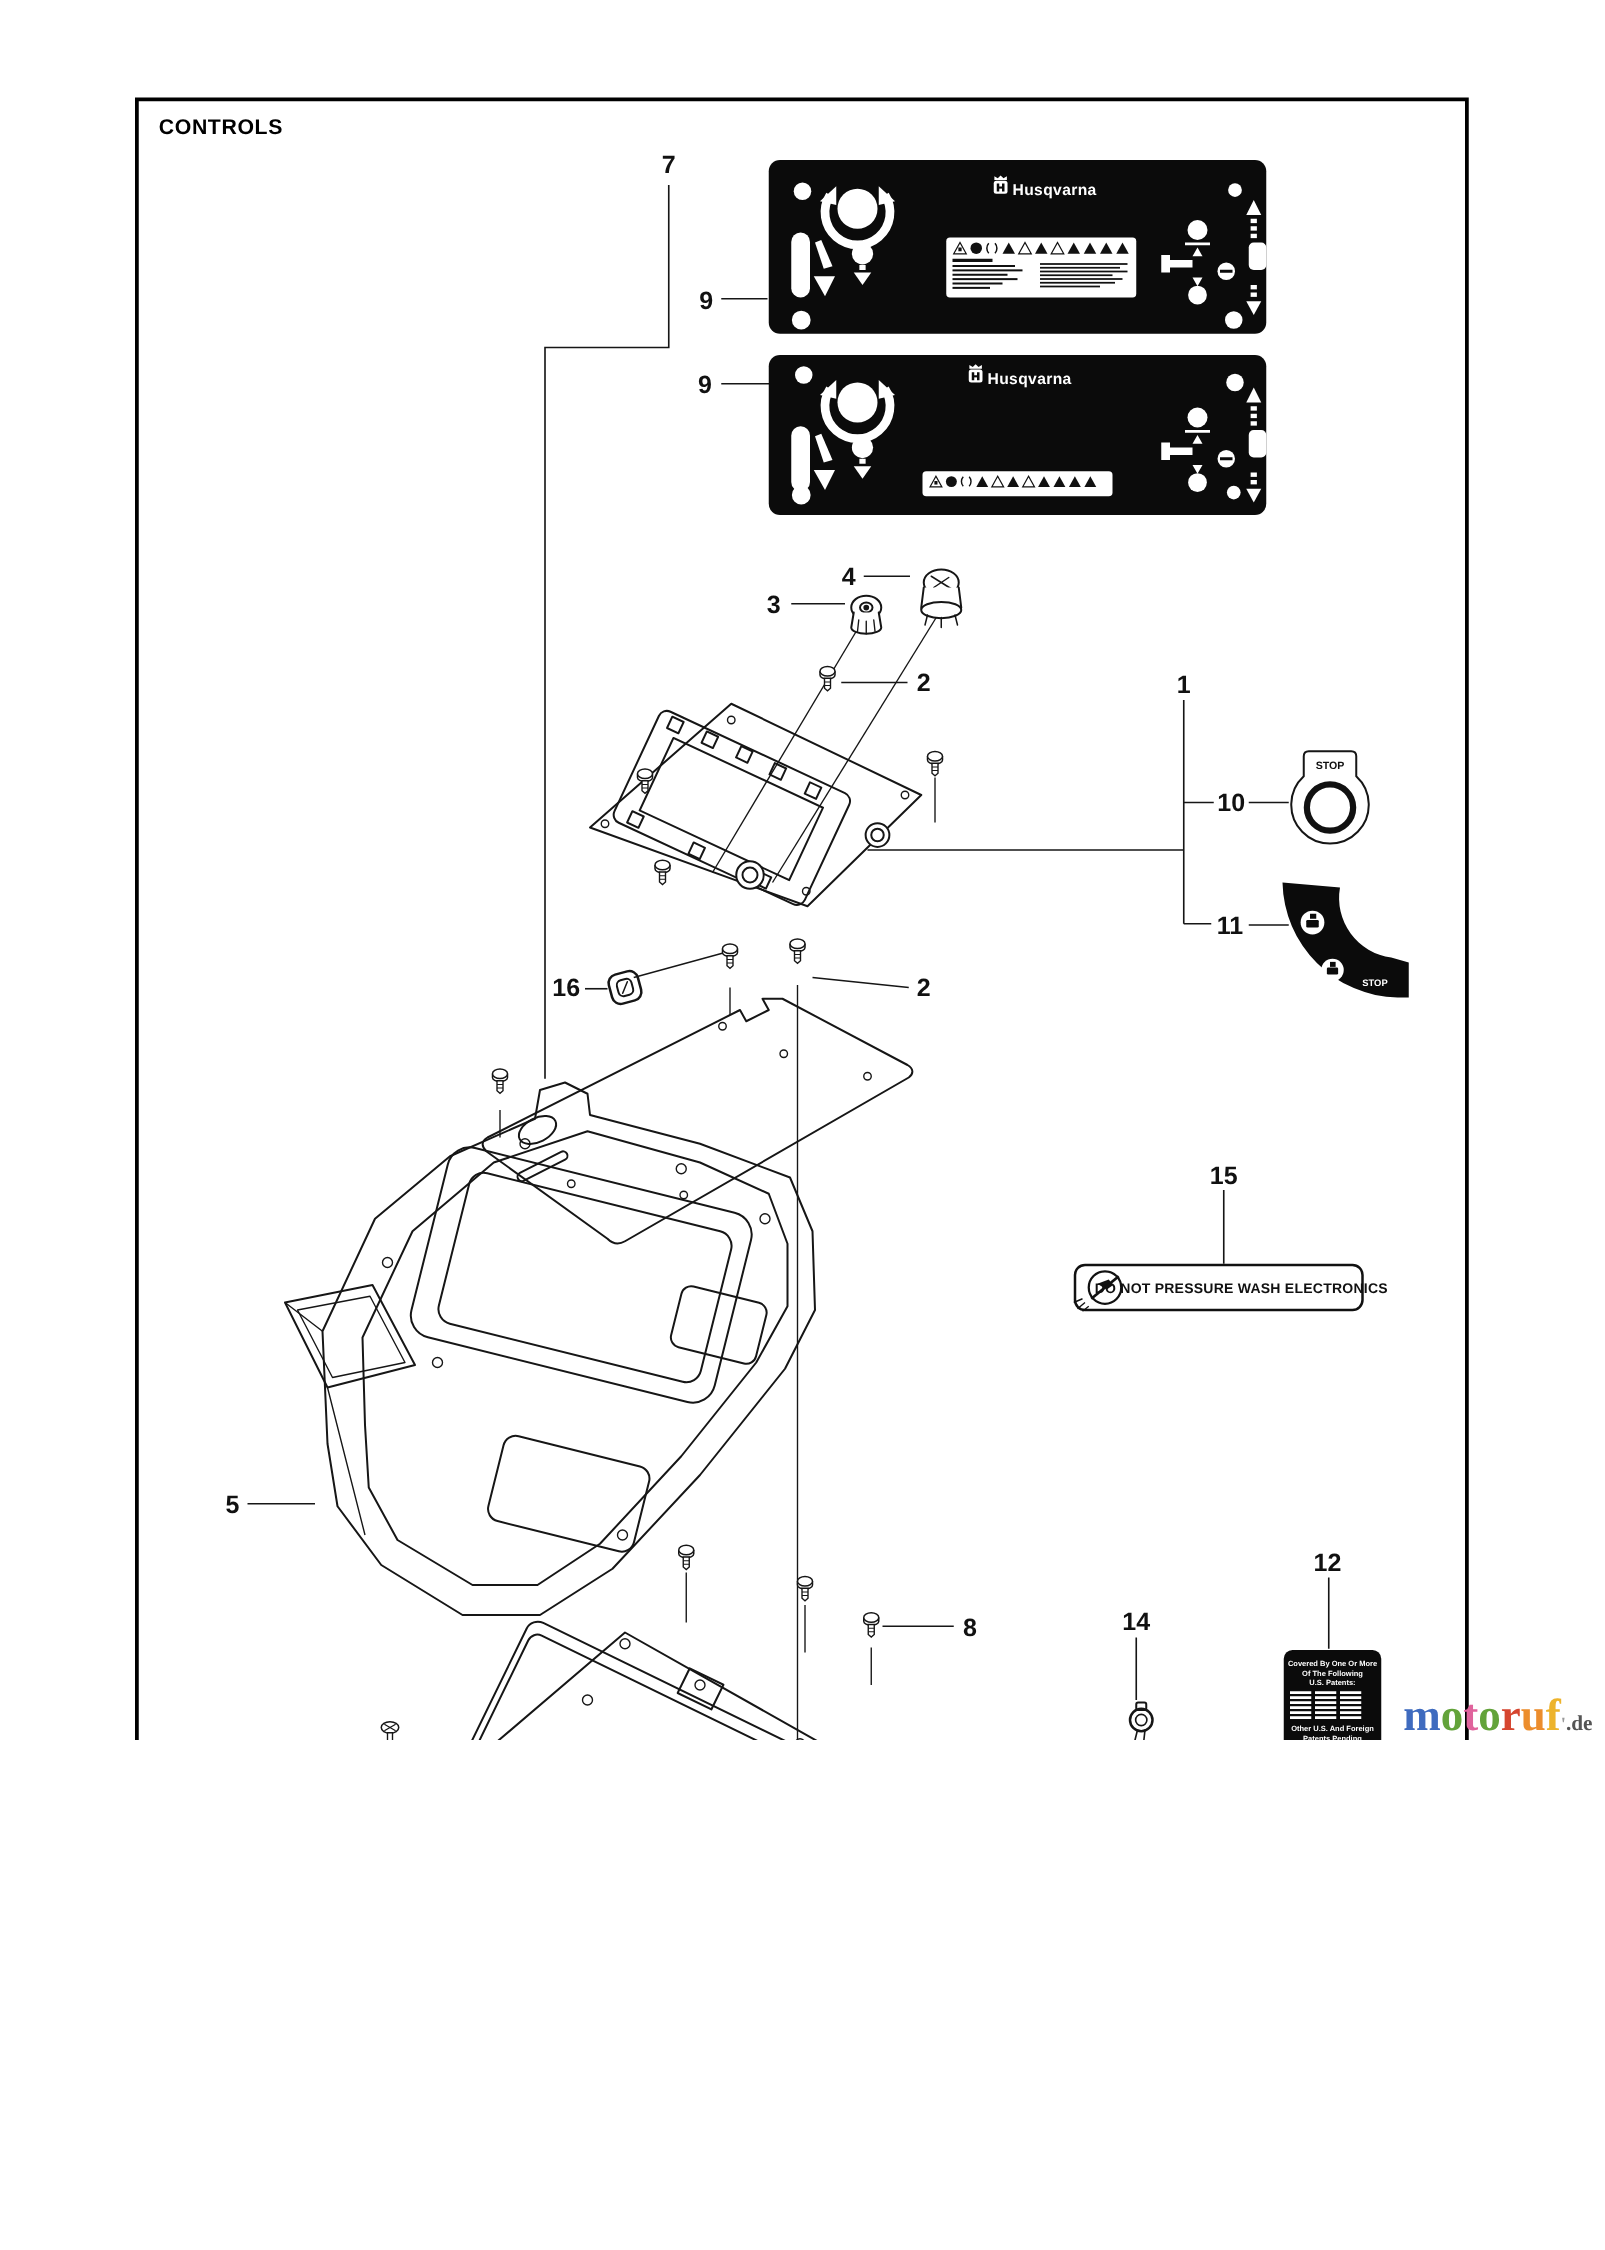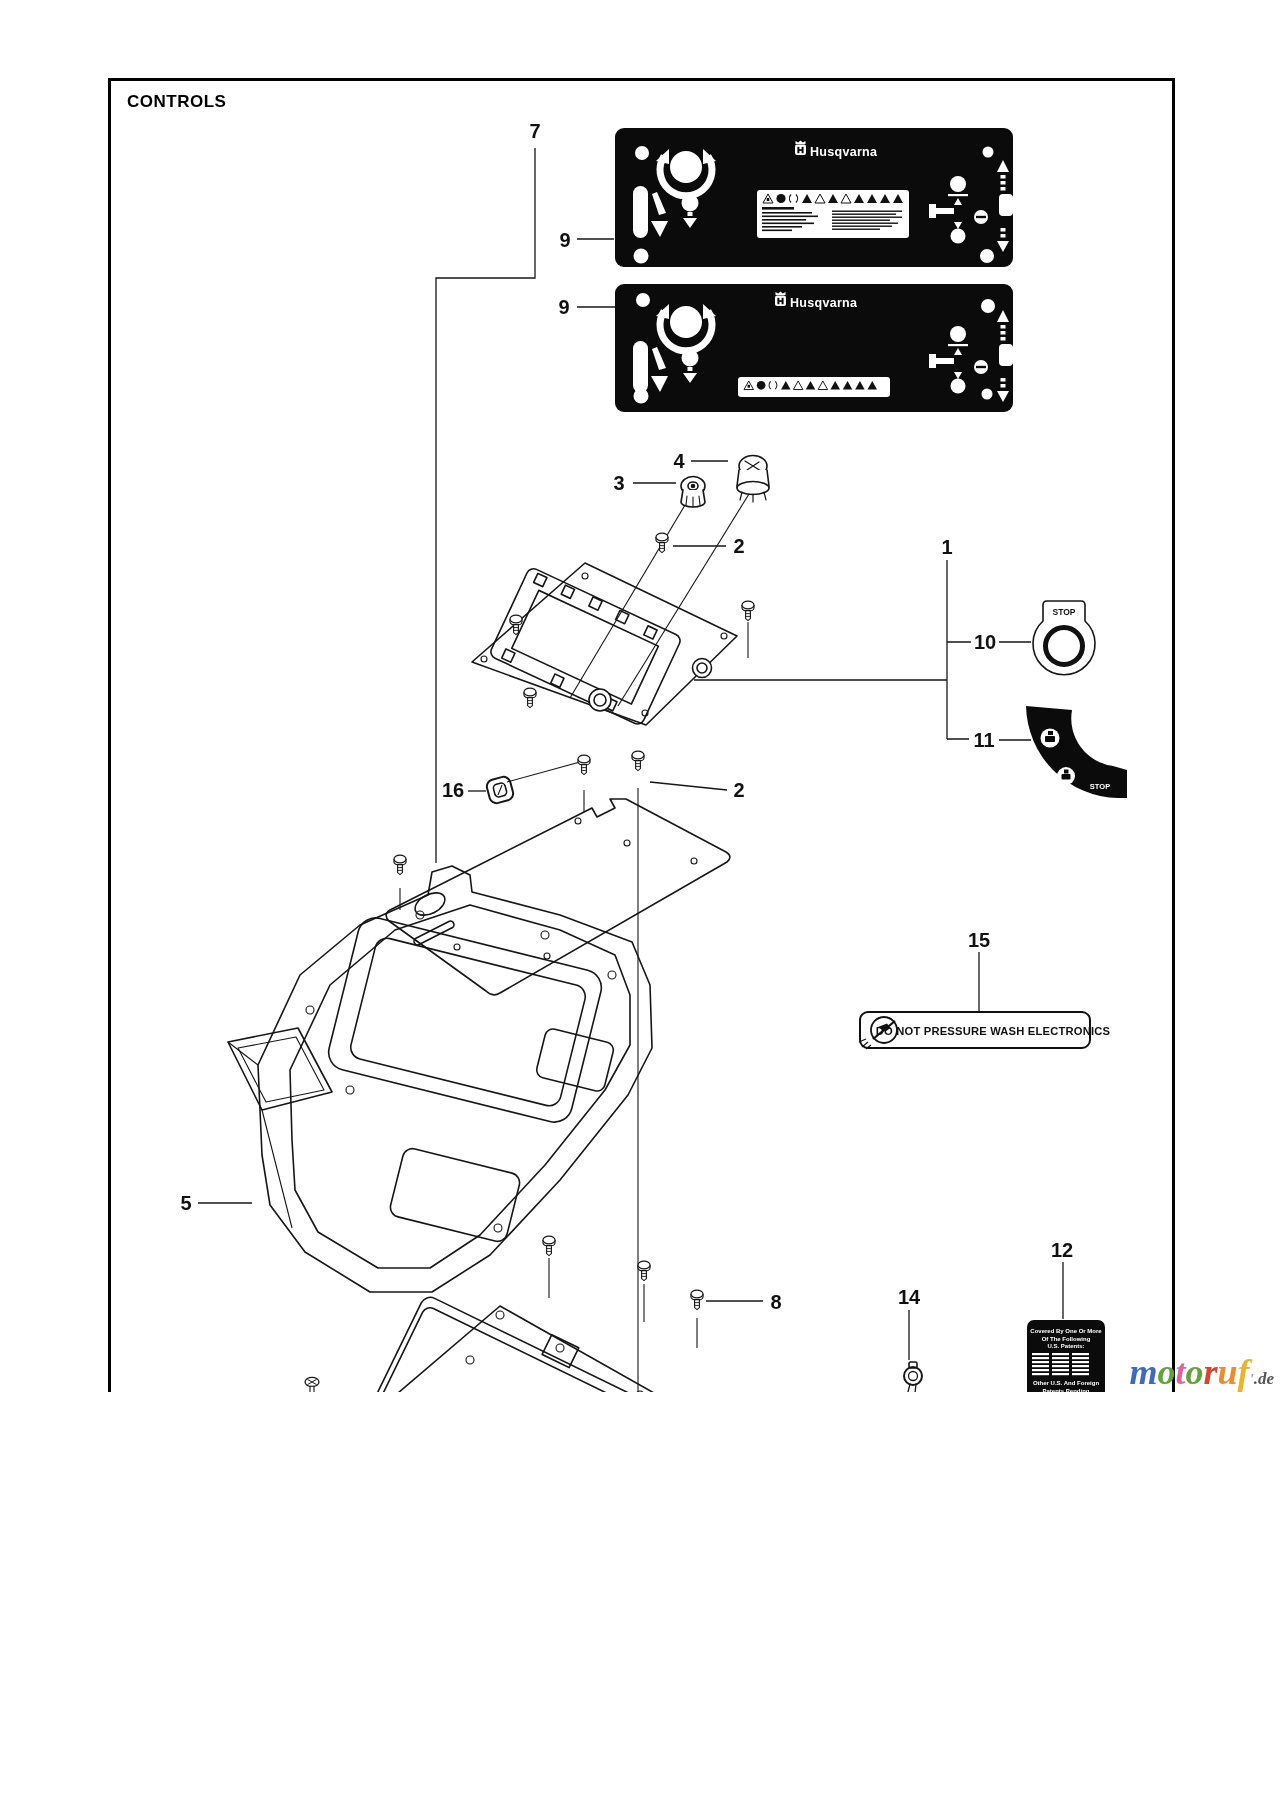--- a/index.html
+++ b/index.html
@@ -10,21 +10,21 @@
   svg{position:absolute;left:0;top:0;}
   .ln{fill:none;stroke:#161616;stroke-width:1.6;stroke-linejoin:round;stroke-linecap:round;}
   .thin{fill:none;stroke:#161616;stroke-width:1.1;stroke-linejoin:round;}
   .leader{fill:none;stroke:#161616;stroke-width:1.3;}
   .blk{fill:#0b0b0b;stroke:none;}
   .callout{font-family:"Liberation Sans",sans-serif;font-size:20px;font-weight:bold;fill:#111;text-anchor:middle;}
   .brandtxt{font-family:"Liberation Sans",sans-serif;font-size:12.5px;font-weight:bold;fill:#fff;letter-spacing:.3px;}
   .stoptxt{font-family:"Liberation Sans",sans-serif;font-weight:bold;text-anchor:middle;}
   .lbl15{font-family:"Liberation Sans",sans-serif;font-size:11.2px;font-weight:bold;fill:#111;text-anchor:middle;letter-spacing:.2px;}
   .pat{font-family:"Liberation Sans",sans-serif;font-size:6px;font-weight:bold;fill:#fff;text-anchor:middle;}
-  .logo{position:absolute;right:10px;bottom:2px;font-family:"Liberation Serif",serif;font-weight:bold;font-size:36px;line-height:1;font-style:italic;}
+  .logo{position:absolute;right:10px;bottom:2px;font-family:"Liberation Serif",serif;font-weight:bold;font-size:36px;line-height:1;}
   .logo .suffix{font-size:17px;font-weight:bold;}
   .logo .tick{font-size:15px;color:#999;}
 </style>
 </head>
 <body>
 
 <div class="page">
   <div class="frame"></div>
   <div class="title">CONTROLS</div>
 

